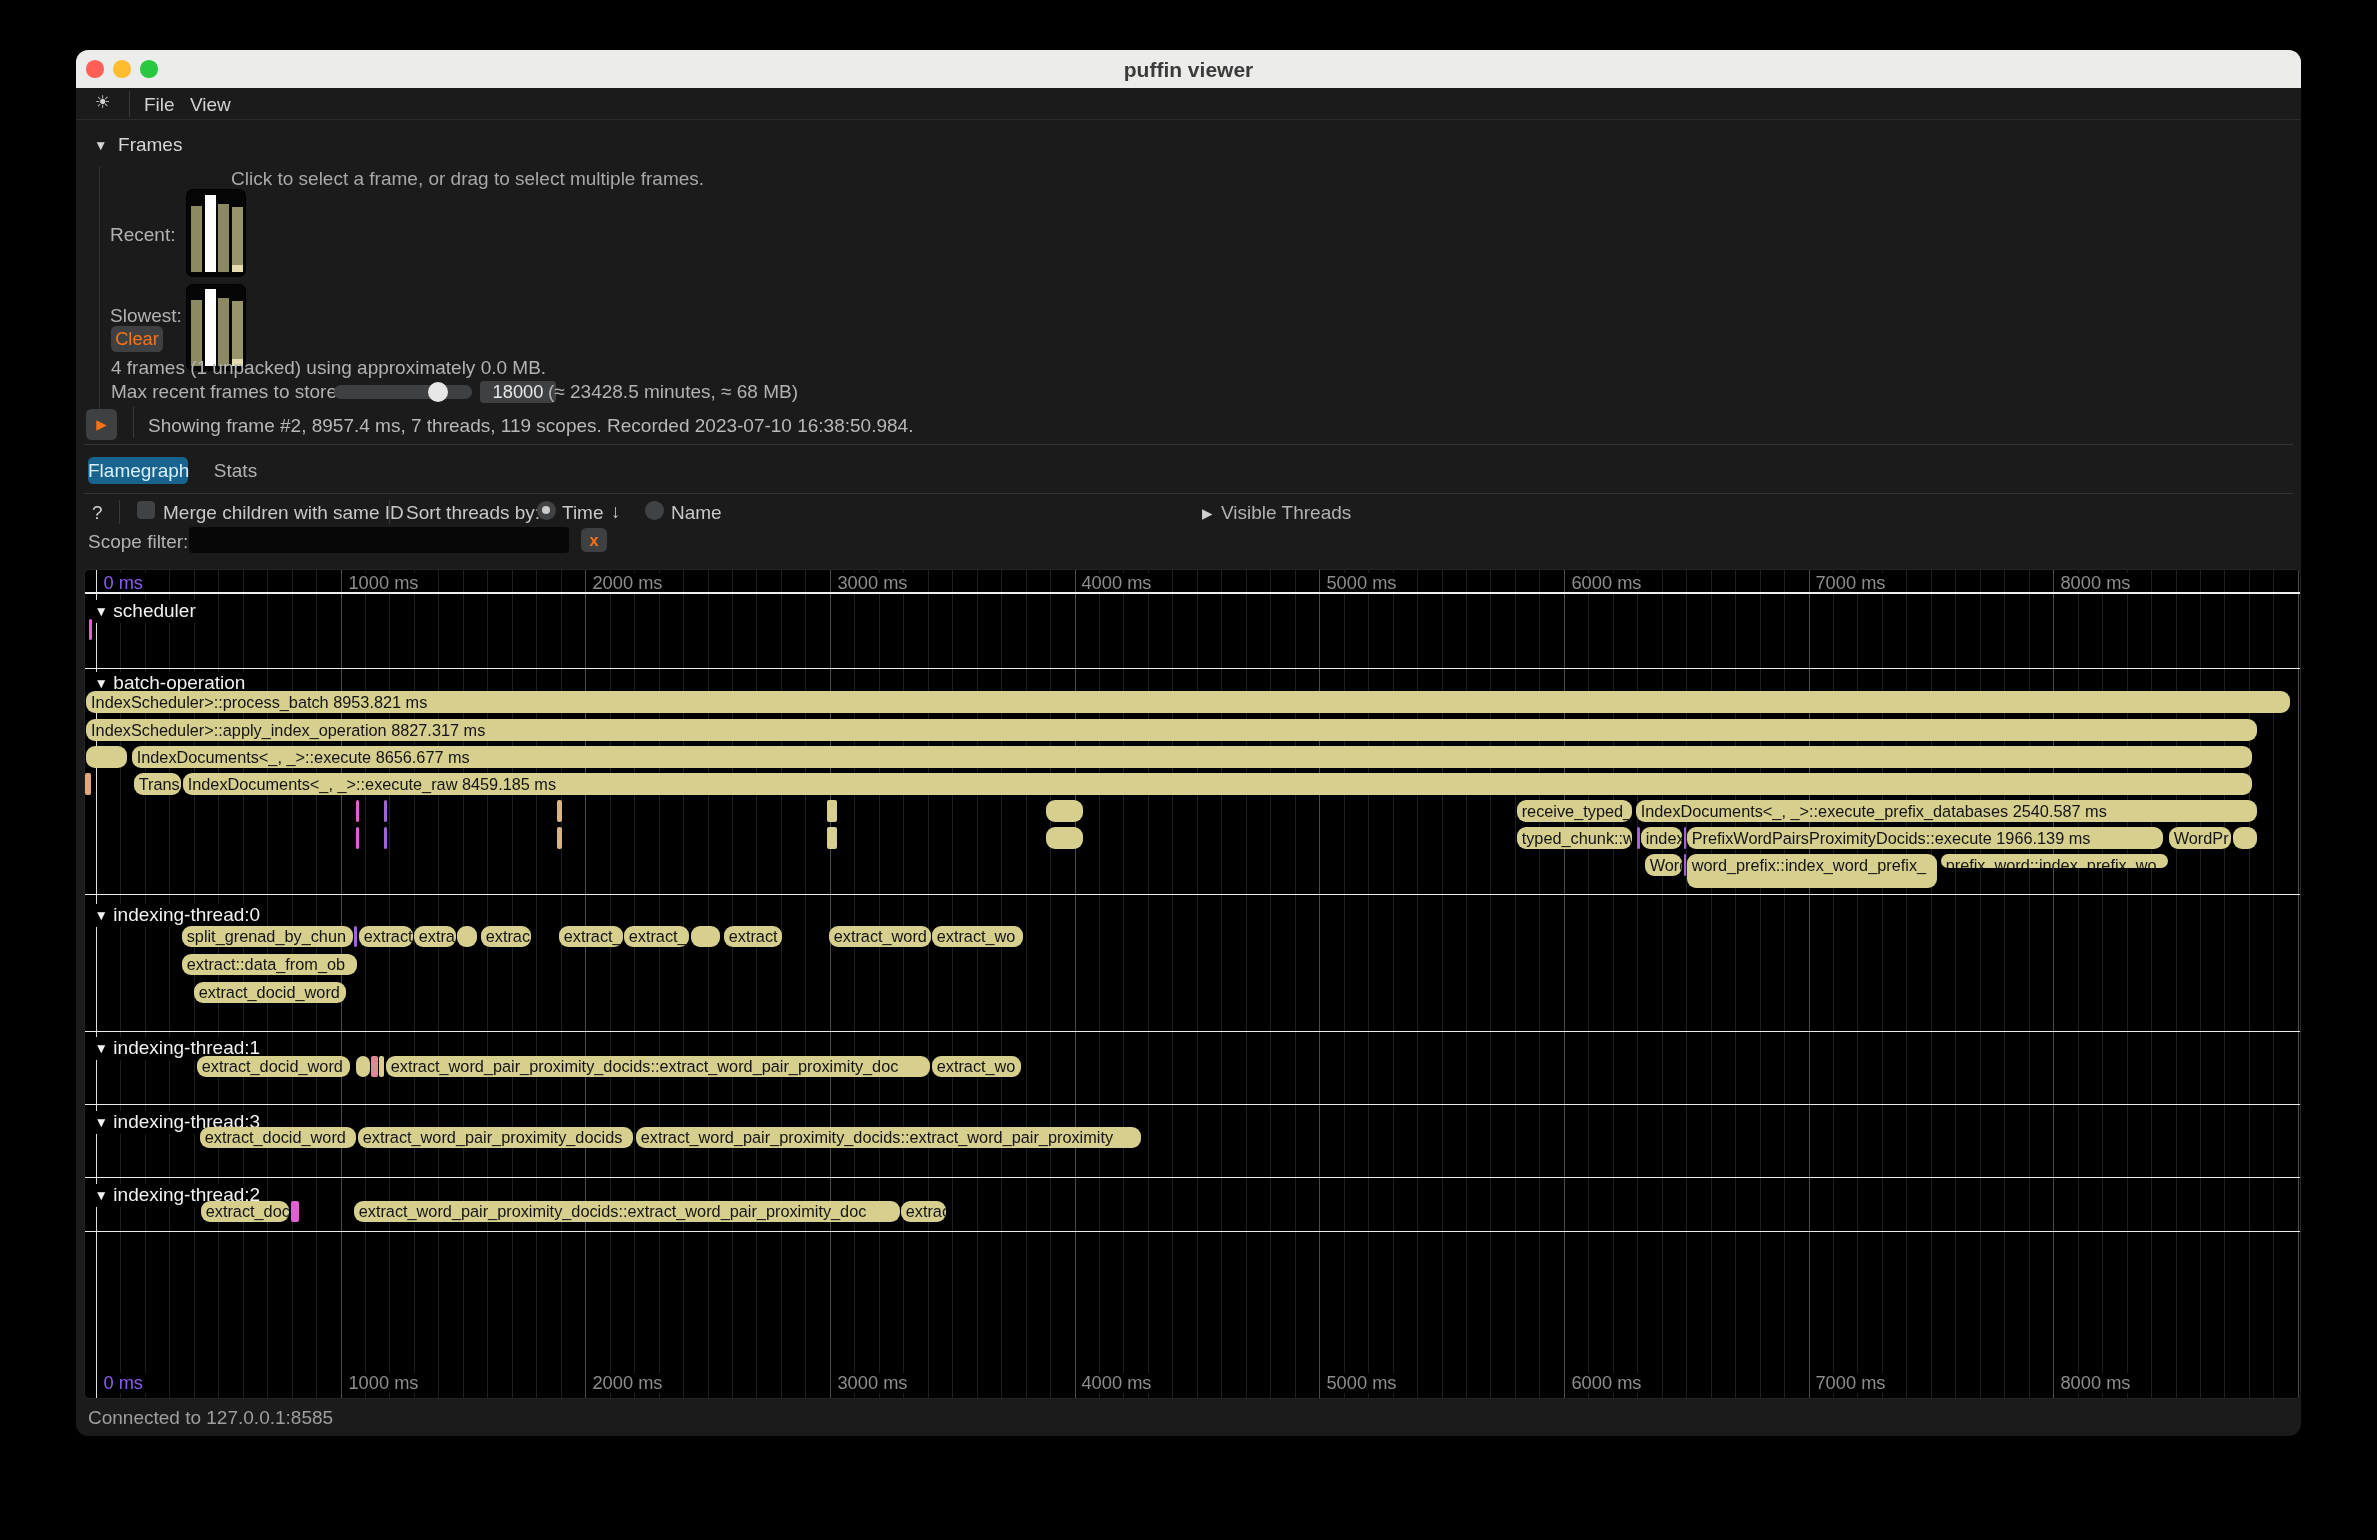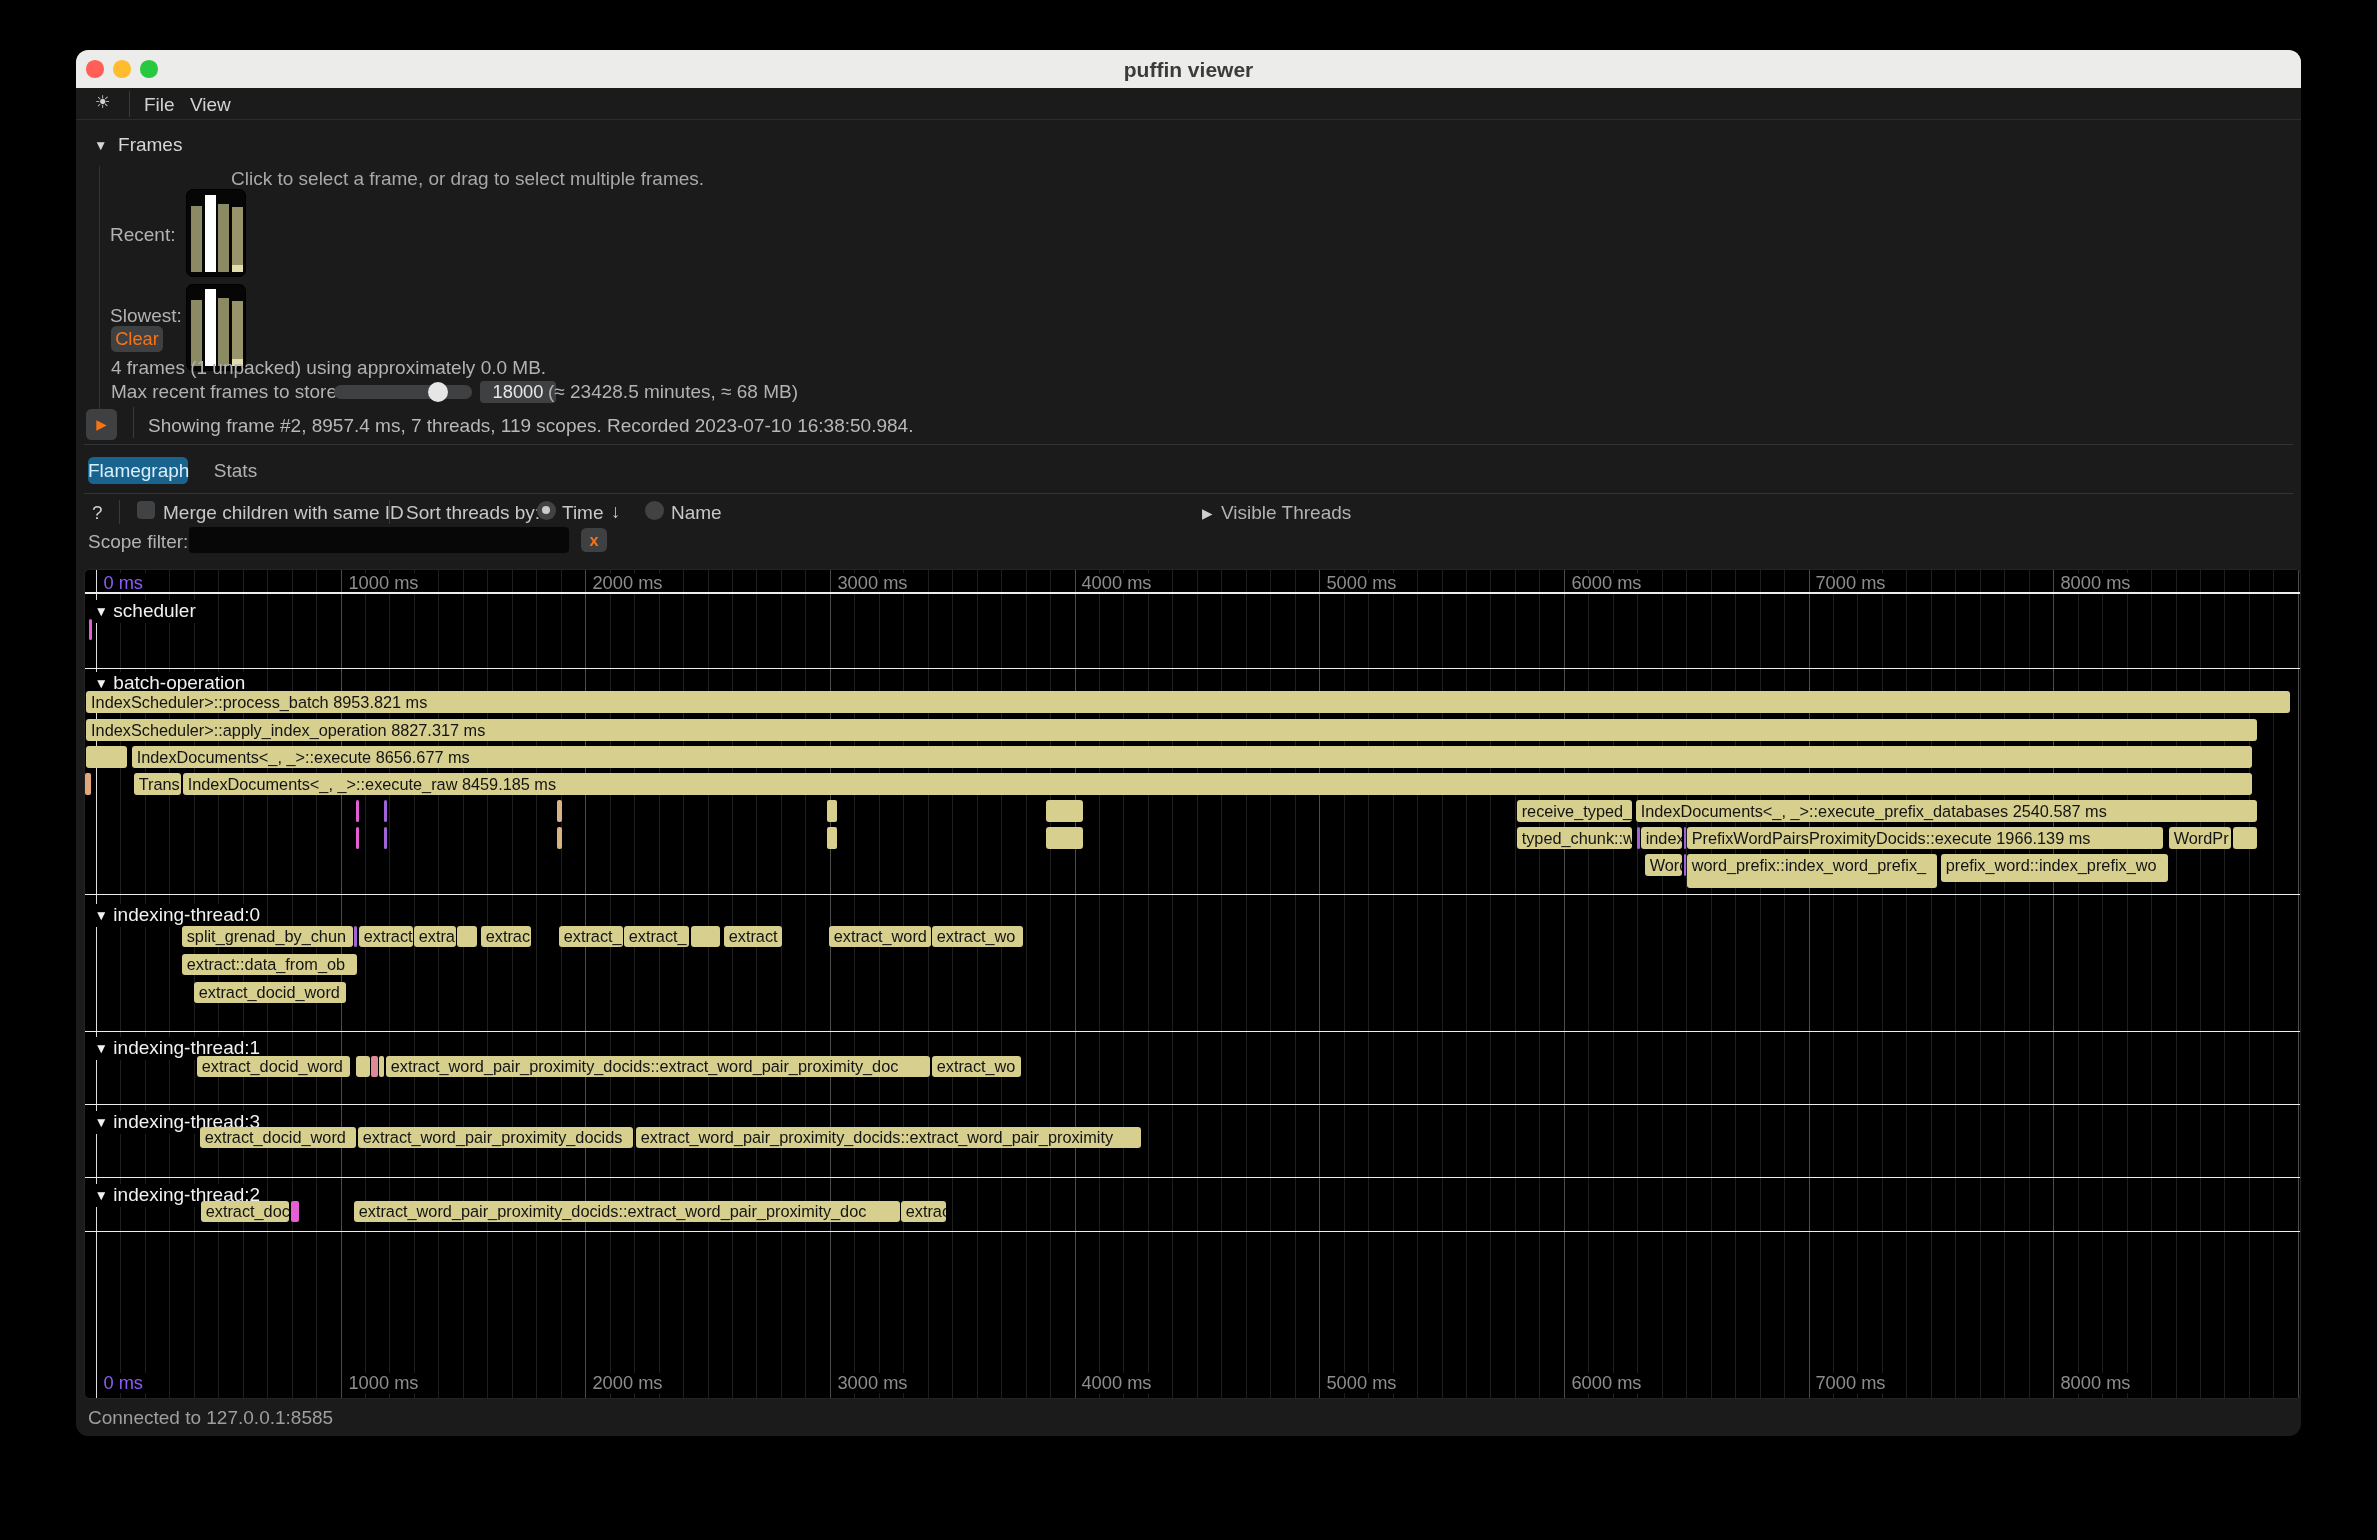--- a/index.html
+++ b/index.html
@@ -42,21 +42,21 @@
   .canvas{left:84px;top:569px;width:2217px;height:830px;background:#000;border-radius:5.4px;
           overflow:hidden;border:0.7px solid #242424;}
   .gl{position:absolute;top:0;bottom:0;width:1.4px;background:#1f1f1f;}
   .gl.major{background:#4b4b4b;}
   .gl.zero{background:#dedede;}
   .tick{position:absolute;font-size:18.3px;color:#8d8d8d;background:#000;padding:0 3.4px;line-height:20.4px;white-space:nowrap;}
   .tick.zero{color:#8b5cf6;}
   .wsep{position:absolute;left:0;right:0;height:1.4px;background:#ededed;}
   .thead{position:absolute;color:#f2f2f2;font-size:19px;background:#000;padding:0 6.8px 0 2.7px;line-height:22px;white-space:nowrap;}
   .thead .tri{font-size:13.6px;vertical-align:1.4px;margin-right:5.4px;}
-  .bar{position:absolute;border-radius:3px;overflow:hidden;color:#141414;font-size:16.3px;
+  .bar{position:absolute;border-radius:9px;overflow:hidden;color:#141414;font-size:16.3px;
        padding:0 4.7px;white-space:nowrap;}
   .bar.tiny{padding:0;border-radius:2px;}
 
   .statusbar{font-size:19px;color:#9e9e9e;}
 </style>
 </head>
 <body>
 
 <div class="screen">
 
@@ -281,21 +281,21 @@
       <div class="bar" style="left: 1432px; top: 257px; width: 115px; height: 22.4px; line-height: 22.4px; background: rgb(214, 207, 142);">typed_chunk::w</div>
       <div class="bar tiny" style="left: 1552px; top: 257px; width: 2.7px; height: 22.4px; line-height: 22.4px; background: rgb(161, 100, 216);"></div>
       <div class="bar" style="left: 1556px; top: 257px; width: 41px; height: 22.4px; line-height: 22.4px; background: rgb(214, 207, 142);">index</div>
       <div class="bar tiny" style="left: 1599px; top: 257px; width: 2px; height: 22.4px; line-height: 22.4px; background: rgb(161, 100, 216);"></div>
       <div class="bar" style="left: 1602px; top: 257px; width: 476px; height: 22.4px; line-height: 22.4px; background: rgb(214, 207, 142);">PrefixWordPairsProximityDocids::execute 1966.139 ms</div>
       <div class="bar" style="left: 2084px; top: 257px; width: 62px; height: 22.4px; line-height: 22.4px; background: rgb(214, 207, 142);">WordPr</div>
       <div class="bar" style="left: 2148px; top: 257px; width: 24px; height: 22.4px; line-height: 22.4px; background: rgb(214, 207, 142);"></div>
       <div class="bar" style="left: 1560px; top: 284px; width: 37px; height: 22.4px; line-height: 22.4px; background: rgb(214, 207, 142);">Word</div>
       <div class="bar tiny" style="left: 1599px; top: 284px; width: 2px; height: 22.4px; line-height: 22.4px; background: rgb(161, 100, 216);"></div>
       <div class="bar" style="left: 1602px; top: 284px; width: 250px; height: 34px; line-height: 22.4px; background: rgb(214, 207, 142);">word_prefix::index_word_prefix_</div>
-      <div class="bar" style="left: 1856px; top: 284px; width: 227px; height: 28px; line-height: 22.4px; background: rgb(214, 207, 142);">prefix_word::index_prefix_wo</div>
+      <div class="bar" style="left: 1856px; top: 284px; width: 227px; height: 14px; line-height: 22.4px; background: rgb(214, 207, 142);">prefix_word::index_prefix_wo</div>
       <div class="wsep" style="top: 324px;"></div>
       <div class="thead" style="left: 6.8px; top: 334px;"><span class="tri">▼</span><span>indexing-thread:0</span></div>
       <div class="bar" style="left: 97px; top: 356px; width: 171px; height: 21px; line-height: 21px; background: rgb(214, 207, 142);">split_grenad_by_chun</div>
       <div class="bar tiny" style="left: 269px; top: 356px; width: 3.4px; height: 21px; line-height: 21px; background: rgb(161, 100, 216);"></div>
       <div class="bar" style="left: 274px; top: 356px; width: 54px; height: 21px; line-height: 21px; background: rgb(214, 207, 142);">extract</div>
       <div class="bar" style="left: 329px; top: 356px; width: 42px; height: 21px; line-height: 21px; background: rgb(214, 207, 142);">extra</div>
       <div class="bar" style="left: 372px; top: 356px; width: 20.4px; height: 21px; line-height: 21px; background: rgb(214, 207, 142);"></div>
       <div class="bar" style="left: 396px; top: 356px; width: 50px; height: 21px; line-height: 21px; background: rgb(214, 207, 142);">extrac</div>
       <div class="bar" style="left: 474px; top: 356px; width: 64px; height: 21px; line-height: 21px; background: rgb(214, 207, 142);">extract_</div>
       <div class="bar" style="left: 539px; top: 356px; width: 65px; height: 21px; line-height: 21px; background: rgb(214, 207, 142);">extract_</div>

